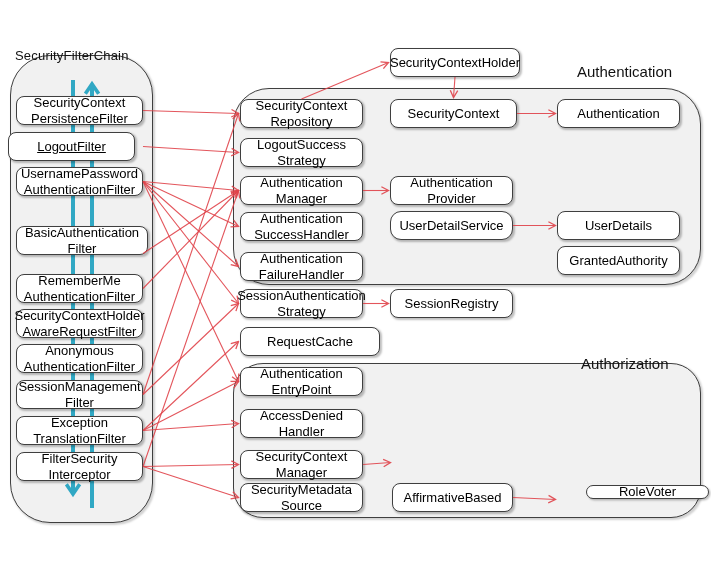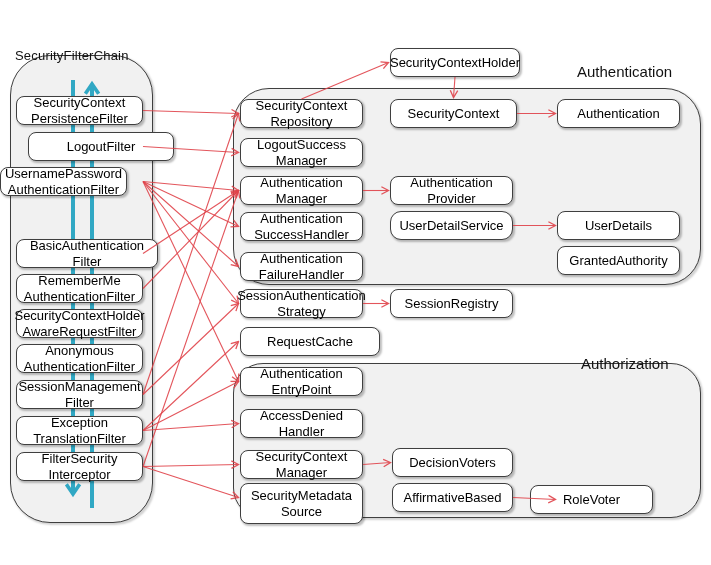--- a/index.html
+++ b/index.html
@@ -85,63 +85,62 @@
       <line x1="517" y1="113.5" x2="555.5" y2="113.5" stroke="#e0434a" stroke-width="1.1" opacity="0.9" marker-end="url(#ah-red)"></line>
       <line x1="363" y1="190.5" x2="388.5" y2="190.5" stroke="#e0434a" stroke-width="1.1" opacity="0.9" marker-end="url(#ah-red)"></line>
       <line x1="513" y1="225.5" x2="555.5" y2="225.5" stroke="#e0434a" stroke-width="1.1" opacity="0.9" marker-end="url(#ah-red)"></line>
       <line x1="363" y1="303.5" x2="388.5" y2="303.5" stroke="#e0434a" stroke-width="1.1" opacity="0.9" marker-end="url(#ah-red)"></line>
       <line x1="363" y1="464.5" x2="390.5" y2="462.5" stroke="#e0434a" stroke-width="1.1" opacity="0.9" marker-end="url(#ah-red)"></line>
       <line x1="513" y1="497.5" x2="555.5" y2="499.5" stroke="#e0434a" stroke-width="1.1" opacity="0.9" marker-end="url(#ah-red)"></line>
     </svg>
 
 <div class="node" style="left: 16px; top: 96px; width: 127px; height: 29px;">SecurityContext
 PersistenceFilter</div>
-    <div class="node" style="left: 28px; top: 132px; width: 146px; height: 29px;">LogoutFilter</div>
-    <div class="node" style="left: 0; top: 167px; width: 127px; height: 29px;">UsernamePassword
+    <div class="node" style="left: 8px; top: 132px; width: 127px; height: 29px; text-decoration: underline;">LogoutFilter</div>
+    <div class="node" style="left: 16px; top: 167px; width: 127px; height: 29px;">UsernamePassword
 AuthenticationFilter</div>
-    <div class="node" style="left: 16px; top: 239px; width: 142px; height: 29px;">BasicAuthentication
+    <div class="node" style="left: 16px; top: 226px; width: 132px; height: 29px;">BasicAuthentication
 Filter</div>
     <div class="node" style="left: 16px; top: 274px; width: 127px; height: 29px;">RememberMe
 AuthenticationFilter</div>
     <div class="node" style="left: 16px; top: 309px; width: 127px; height: 29px;">SecurityContextHolder
 AwareRequestFilter</div>
     <div class="node" style="left: 16px; top: 344px; width: 127px; height: 29px;">Anonymous
 AuthenticationFilter</div>
     <div class="node" style="left: 16px; top: 380px; width: 127px; height: 29px;">SessionManagement
 Filter</div>
     <div class="node" style="left: 16px; top: 416px; width: 127px; height: 29px;">Exception
 TranslationFilter</div>
     <div class="node" style="left: 16px; top: 452px; width: 127px; height: 29px;">FilterSecurity
 Interceptor</div>
     <div class="node" style="left: 240px; top: 99px; width: 123px; height: 29px;">SecurityContext
 Repository</div>
     <div class="node" style="left: 240px; top: 138px; width: 123px; height: 29px;">LogoutSuccess
-Manager</div>
+Strategy</div>
     <div class="node" style="left: 240px; top: 176px; width: 123px; height: 29px;">Authentication
 Manager</div>
     <div class="node" style="left: 240px; top: 212px; width: 123px; height: 29px;">Authentication
 SuccessHandler</div>
     <div class="node" style="left: 240px; top: 252px; width: 123px; height: 29px;">Authentication
 FailureHandler</div>
     <div class="node" style="left: 240px; top: 289px; width: 123px; height: 29px;">SessionAuthentication
 Strategy</div>
     <div class="node" style="left: 240px; top: 327px; width: 140px; height: 29px;">RequestCache</div>
     <div class="node" style="left: 240px; top: 367px; width: 123px; height: 29px;">Authentication
 EntryPoint</div>
     <div class="node" style="left: 240px; top: 409px; width: 123px; height: 29px;">AccessDenied
 Handler</div>
     <div class="node" style="left: 240px; top: 450px; width: 123px; height: 29px;">SecurityContext
 Manager</div>
-    <div class="node" style="left: 240px; top: 483px; width: 123px; height: 41px;">SecurityMetadata
+    <div class="node" style="left: 240px; top: 483px; width: 123px; height: 29px;">SecurityMetadata
 Source</div>
     <div class="node" style="left: 390px; top: 48px; width: 130px; height: 29px;">SecurityContextHolder</div>
     <div class="node" style="left: 390px; top: 99px; width: 127px; height: 29px;">SecurityContext</div>
     <div class="node" style="left: 390px; top: 176px; width: 123px; height: 29px;">Authentication
 Provider</div>
     <div class="node" style="left: 390px; top: 211px; width: 123px; height: 29px; border-radius: 11px;">UserDetailService</div>
     <div class="node" style="left: 390px; top: 289px; width: 123px; height: 29px;">SessionRegistry</div>
-    <div class="node" style="left: 392px; top: 448px; width: 121px; height: 29px;">DecisionVoters</div>
     <div class="node" style="left: 392px; top: 483px; width: 121px; height: 29px;">AffirmativeBased</div>
     <div class="node" style="left: 557px; top: 99px; width: 123px; height: 29px;">Authentication</div>
     <div class="node" style="left: 557px; top: 211px; width: 123px; height: 29px;">UserDetails</div>
     <div class="node" style="left: 557px; top: 246px; width: 123px; height: 29px;">GrantedAuthority</div>
-    <div class="node" style="left: 530px; top: 485px; width: 123px; height: 29px;">RoleVoter</div>
+    <div class="node" style="left: 586px; top: 485px; width: 123px; height: 14px;">RoleVoter</div>
   </div>
 
 </body></html>

